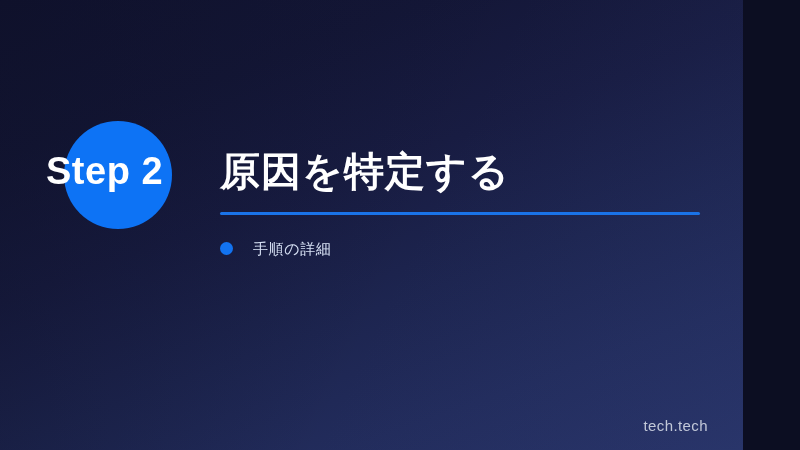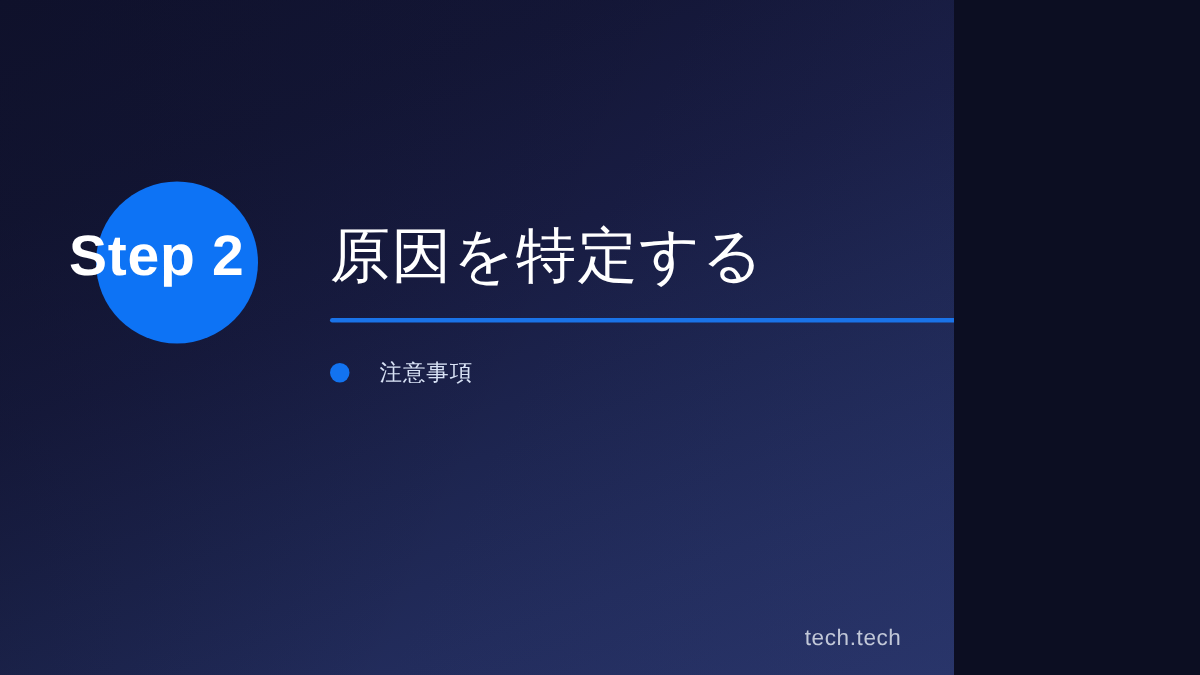--- a/index.html
+++ b/index.html
@@ -7,21 +7,21 @@
     margin: 0;
     padding: 0;
     background: #0c0e22;
   }
   body {
     font-family: "Liberation Sans", "DejaVu Sans", sans-serif;
   }
 
   .slide {
     position: relative;
-    width: 636px;
+    width: 743px;
     height: 450px;
     overflow: hidden;
     background:
       linear-gradient(160deg,
         #121433 0%,
         #141738 22%,
         #181c42 42%,
         #1d2550 62%,
         #222c5c 80%,
         #273266 100%);
@@ -65,21 +65,21 @@
     white-space: nowrap;
     line-height: 1;
   }
 
   
   .title {
     position: absolute;
     left: 220px;
     top: 148px;
     font-size: 40px;
-    font-weight: normal;
+    font-weight: bold;
     color: #ffffff;
     line-height: 1.15;
     letter-spacing: 1px;
     white-space: nowrap;
   }
 
   .divider {
     position: absolute;
     left: 220px;
     top: 212px;
@@ -145,20 +145,20 @@
 
     <div class="step-label">Step 2</div>
 
     <div class="title">原因を特定する</div>
 
     <div class="divider"></div>
 
     <ul class="bullets">
       <li class="bullet-row">
         <span class="bullet-dot"></span>
-        <span class="bullet-text">注意事項</span>
+        <span class="bullet-text">手順の詳細</span>
       </li>
     </ul>
 
     <div class="footer-brand">tech.tech</div>
 
   </div>
 </div>
 
 </body></html>

